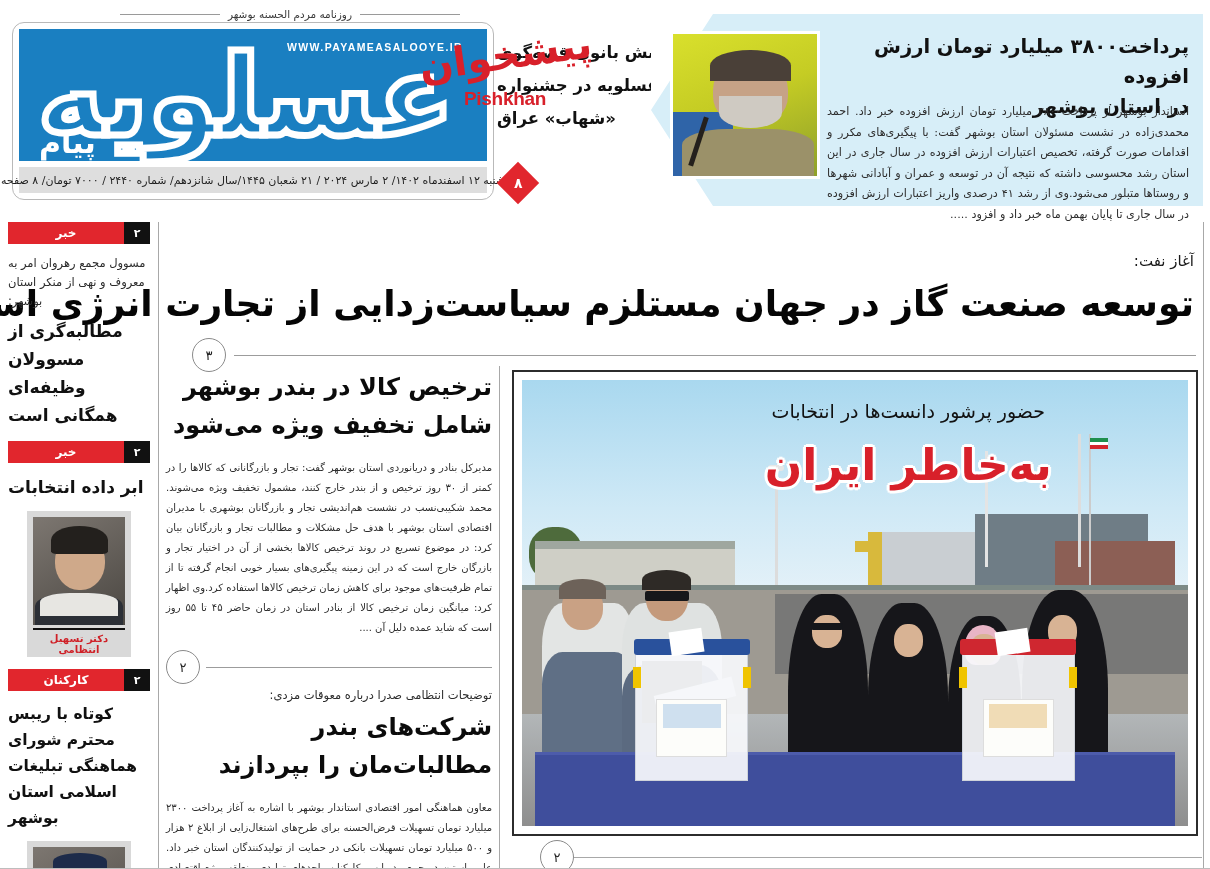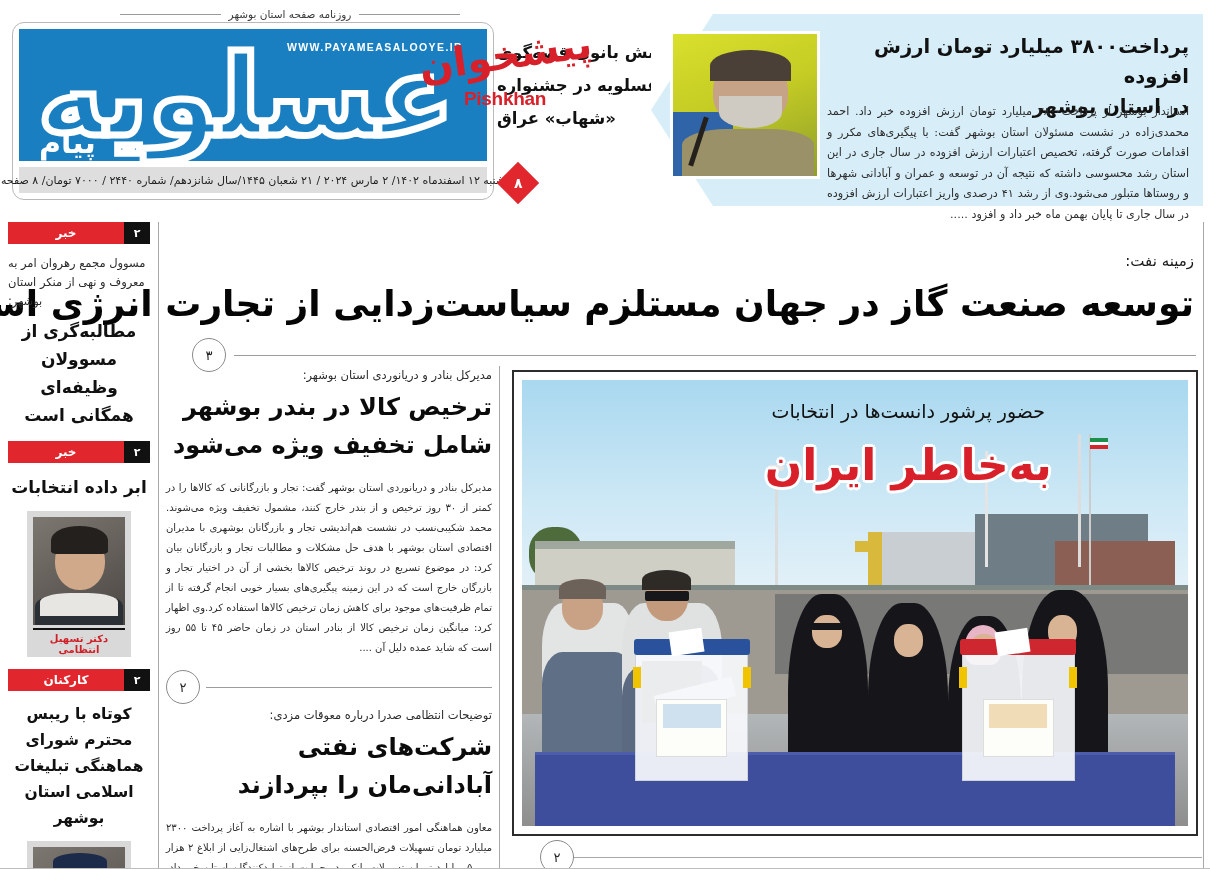--- a/index.html
+++ b/index.html
@@ -154,21 +154,21 @@
     display: flex; align-items: center; justify-content: center;
   }
   .sb-bar-label {
     flex: 1; background: #e1262d; color: #fff; font-size: 12px; font-weight: bold;
     display: flex; align-items: center; justify-content: center; letter-spacing: 2px;
   }
   .sb-kicker {
     font-size: 11.5px; color: #2b2b2b; line-height: 19px; text-align: left; margin-bottom: 6px;
   }
   .sb-headline {
-    font-size: 17px; font-weight: bold; color: #111; line-height: 28px; text-align: center;
+    font-size: 17px; font-weight: bold; color: #111; line-height: 28px; text-align: left;
   }
   .sb-headline.small { font-size: 15.5px; line-height: 26px; }
   .sb-photo-wrap {
     width: 104px; margin: 10px auto 0; background: #d9d9d9; padding: 6px 6px 2px;
   }
   .sb-photo { position: relative; width: 92px; height: 108px; overflow: hidden; background: #6e6a64; }
   .sb-photo .bgp { position: absolute; inset: 0; background: linear-gradient(150deg,#7d7771 0%,#4a4641 100%); }
   .sb-photo .fc { position: absolute; left: 24%; top: 16%; width: 54%; height: 52%; background: #cfa98a; border-radius: 48%; }
   .sb-photo .hr { position: absolute; left: 20%; top: 8%; width: 62%; height: 26%; background: #23201d; border-radius: 50% 50% 10% 10%; }
   .sb-photo .bd { position: absolute; left: 2%; bottom: 0; width: 96%; height: 30%; background: #2b2f36; border-radius: 40% 40% 0 0; }
@@ -287,21 +287,21 @@
 </style>
 </head>
 <body>
 
 <div class="page">
 
   <div class="top-banner">
 
     <div class="tagline-row">
       <span class="tagline-rule"></span>
-      <span class="tagline-text">روزنامه صفحه استان بوشهر</span>
+      <span class="tagline-text">روزنامه مردم الحسنه بوشهر</span>
       <span class="tagline-rule"></span>
     </div>
 
     <div class="masthead-box">
       <div class="logo-block">
         <div class="logo-url">WWW.PAYAMEASALOOYE.IR</div>
         <div class="logo-main">عسلویه</div>
         <div class="logo-sub">پیام</div>
       </div>
       <div class="dateline">
@@ -337,21 +337,21 @@
       </div>
       <div class="lead-title">
         <div>پرداخت۳۸۰۰ میلیارد تومان ارزش افزوده</div>
         <div>در استان بوشهر</div>
       </div>
       <div class="lead-body">استاندار بوشهر از پرداخت۳۸۰۰ میلیارد تومان ارزش افزوده خبر داد. احمد محمدی‌زاده در نشست مسئولان استان بوشهر گفت: با پیگیری‌های مکرر و اقدامات صورت گرفته، تخصیص اعتبارات ارزش افزوده در سال جاری در این استان رشد محسوسی داشته که نتیجه آن در توسعه و عمران و آبادانی شهرها و روستاها متبلور می‌شود.وی از رشد ۴۱ درصدی واریز اعتبارات ارزش افزوده در سال جاری تا پایان بهمن ماه خبر داد و افزود .....</div>
 
     </div>
   </div>
 
-  <div class="kicker-main">زمینه نفت:</div>
+  <div class="kicker-main">آغاز نفت:</div>
   <div class="headline-main">توسعه صنعت گاز در جهان مستلزم سیاست‌زدایی از تجارت انرژی است</div>
   <div class="rule-row">
     <div class="circle-num">
       <span>۳</span>
     </div>
     <div class="rule-line"></div>
   </div>
 
   <div class="vline vline-1"></div>
   <div class="vline vline-2"></div>
@@ -399,35 +399,34 @@
             <div class="cap2"></div>
         </div>
 
       </div>
     </div>
   </div>
 
   <div class="midcol">
 
     <div>
-      <div class="art-kicker">مدیرکل بنادر و دریانوردی استان بوشهر:</div>
       <div class="art-headline">ترخیص کالا در بندر بوشهر شامل تخفیف ویژه می‌شود</div>
       <div class="art-body">مدیرکل بنادر و دریانوردی استان بوشهر گفت: تجار و بازرگانانی که کالاها را در کمتر از ۳۰ روز ترخیص و از بندر خارج کنند، مشمول تخفیف ویژه می‌شوند. محمد شکیبی‌نسب در نشست هم‌اندیشی تجار و بازرگانان بوشهری با مدیران اقتصادی استان بوشهر با هدف حل مشکلات و مطالبات تجار و بازرگانان بیان کرد: در موضوع تسریع در روند ترخیص کالاها بخشی از آن در اختیار تجار و بازرگان خارج است که در این زمینه پیگیری‌های بسیار خوبی انجام گرفته تا از تمام ظرفیت‌های موجود برای کاهش زمان ترخیص کالاها استفاده کرد.وی اظهار کرد: میانگین زمان ترخیص کالا از بنادر استان در زمان حاضر ۴۵ تا ۵۵ روز است که شاید عمده دلیل آن ....</div>
     </div>
 
     <div class="mid-rule">
       <div class="circle-num">
         <span>۲</span>
       </div>
       <div class="line"></div>
     </div>
 
     <div>
       <div class="art-kicker">توضیحات انتظامی صدرا درباره معوقات مزدی:</div>
-      <div class="art-headline">شرکت‌های نفتی آبادانی‌مان را بپردازند</div>
+      <div class="art-headline">شرکت‌های بندر مطالبات‌مان را بپردازند</div>
       <div class="art-body">معاون هماهنگی امور اقتصادی استاندار بوشهر با اشاره به آغاز پرداخت ۲۳۰۰ میلیارد تومان تسهیلات قرض‌الحسنه برای طرح‌های اشتغال‌زایی از ابلاغ ۲ هزار و ۵۰۰ میلیارد تومان تسهیلات بانکی در حمایت از تولیدکنندگان استان خبر داد. علی یاستین در جمع مدیران و کارکنان واحدهای تولیدی منطقه ویژه اقتصادی بوشهر با تبریک میلاد امام زمان(عج) سیاست‌های راهبردی دولت سیزدهم در حوزه اقتصادی را رونق تولید، رفع موانع در این مسیر و تسهیل فرایند سرمایه‌گذاری دانست و اظهار داشت ....</div>
     </div>
 
   </div>
 
   <div class="photo-frame">
     <div class="photo">
       <div class="sky"></div>
       <div class="tree"></div>
       <div class="bldg-roof"></div>

